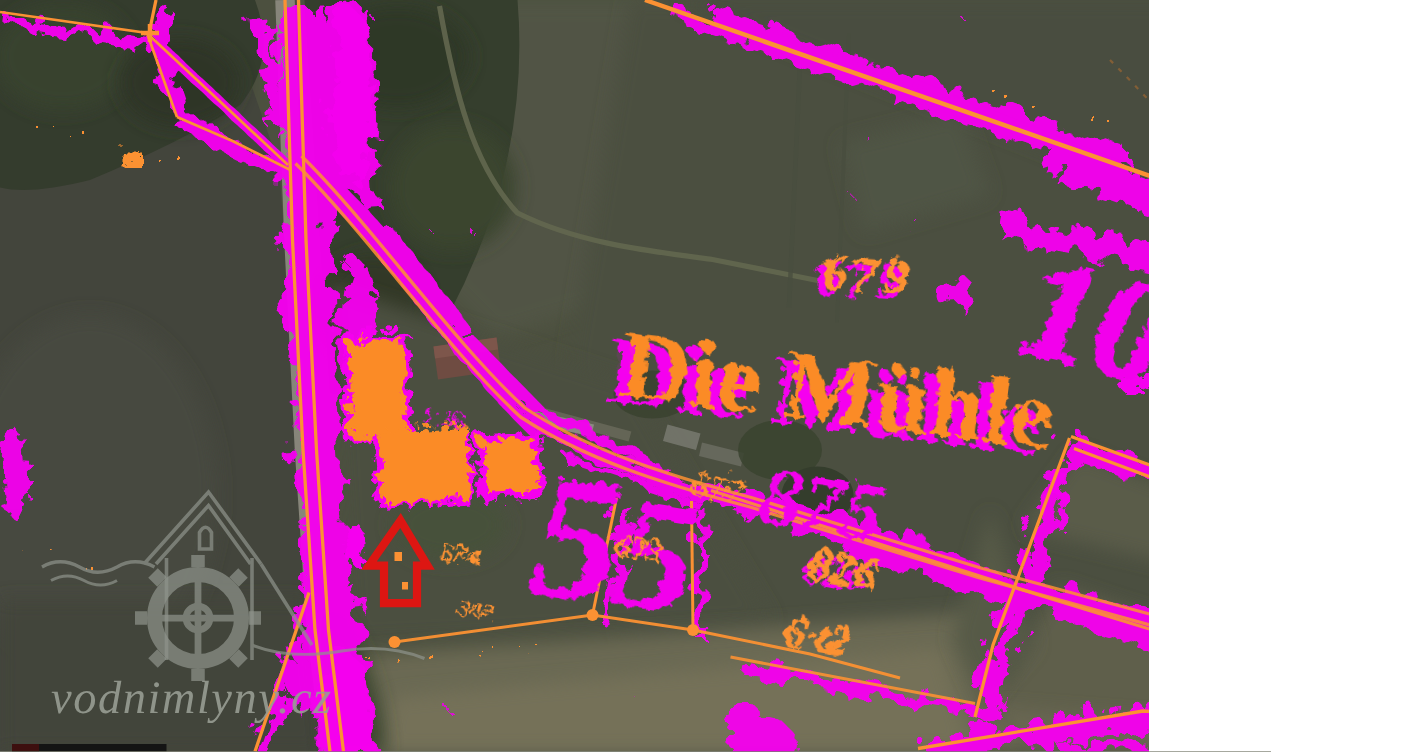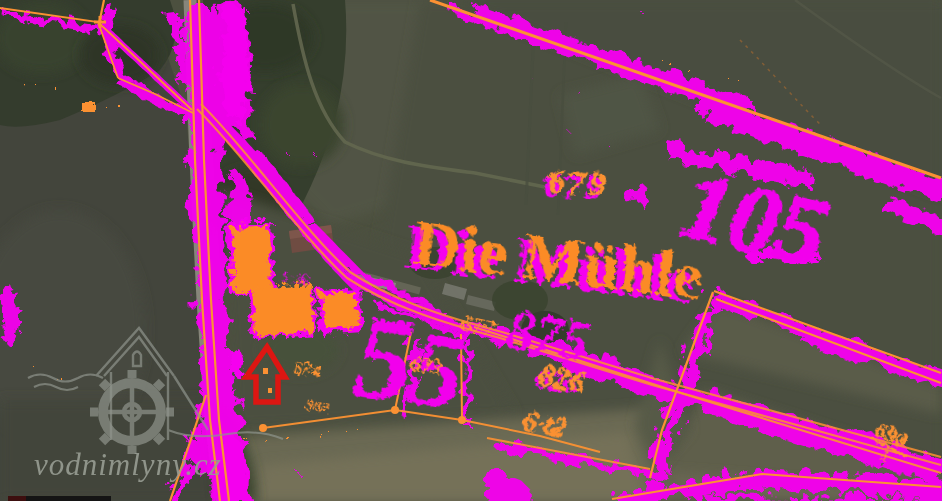--- a/index.html
+++ b/index.html
@@ -1,16 +1,16 @@
 <!DOCTYPE html>
 <html><head>
 <meta charset="utf-8">
 <style>
 html,body{margin:0;padding:0;}
-#stage{position:relative;width:942px;height:501px;overflow:hidden;background:#4a4e3f;font-family:"Liberation Sans",sans-serif;text-decoration:underline;}
+#stage{position:relative;width:766px;height:501px;overflow:hidden;background:#4a4e3f;font-family:"Liberation Sans",sans-serif;text-decoration:underline;}
 #stage svg{display:block}
 </style>
 </head>
 <body>
 <div id="stage">
 <svg width="942" height="501" viewBox="0 0 942 501">
 <defs>
 <filter id="rough" x="-30%" y="-30%" width="160%" height="160%">
 <feTurbulence type="turbulence" baseFrequency="0.08" numOctaves="3" seed="7" result="n"></feTurbulence>
 <feDisplacementMap in="SourceGraphic" in2="n" scale="13"></feDisplacementMap>

